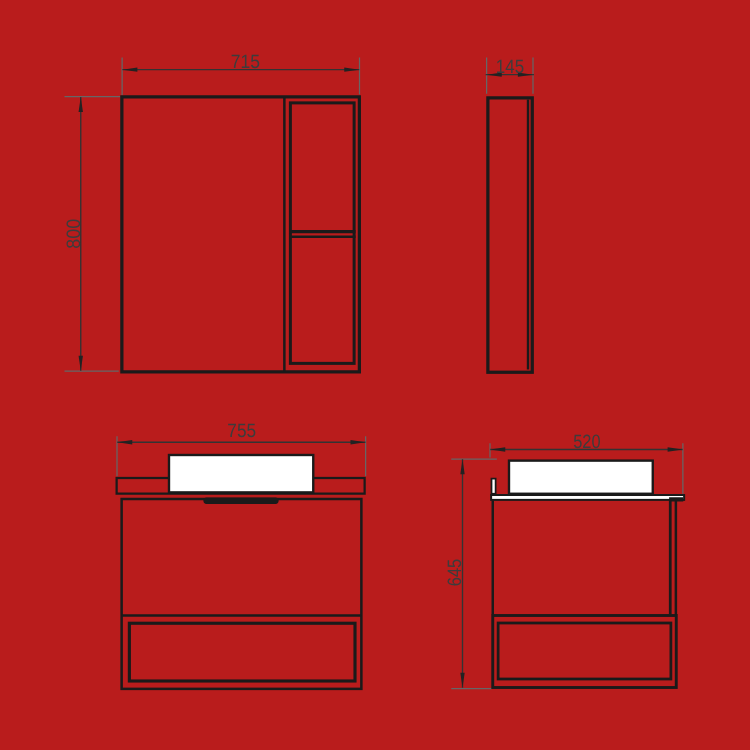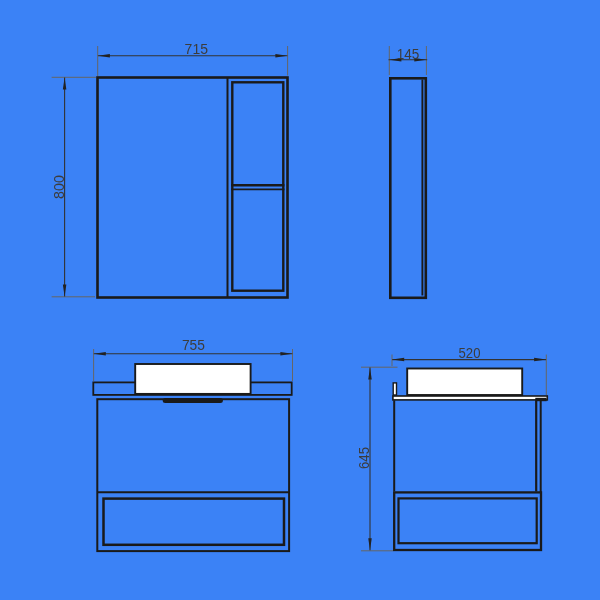--- a/index.html
+++ b/index.html
@@ -1,16 +1,16 @@
 <!DOCTYPE html>
 <html><head>
 <meta charset="utf-8">
 <style>
   html,body{margin:0;padding:0;background:#ffffff;}
-  .wrap{width:600px;height:600px;position:relative;background:#3b82f6;}
+  .wrap{width:600px;height:600px;position:relative;background:#b91c1c;}
   svg{display:block;}
   text{font-family:"Liberation Sans",sans-serif;fill:#3c3c3c;}
 </style>
 </head>
 <body>
 <div class="wrap">
 <svg width="600" height="600" viewBox="0 0 600 600">
 
 <line x1="97.7" y1="46" x2="97.7" y2="76" stroke="#666" stroke-width="1"></line>
 

